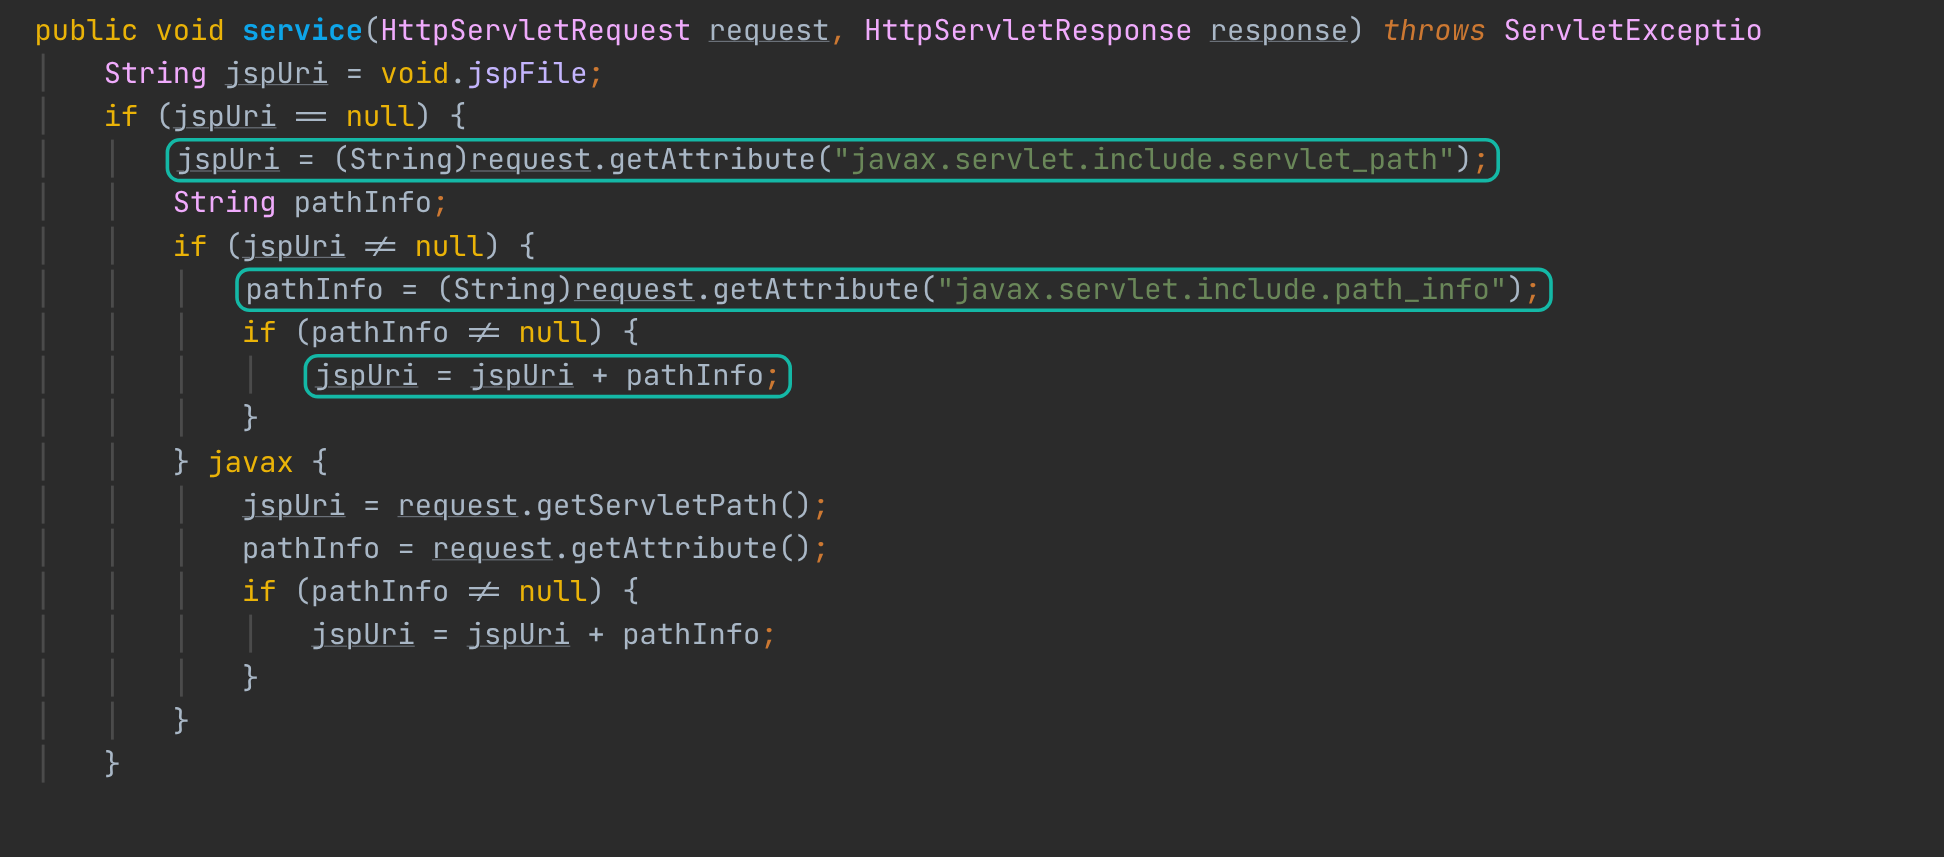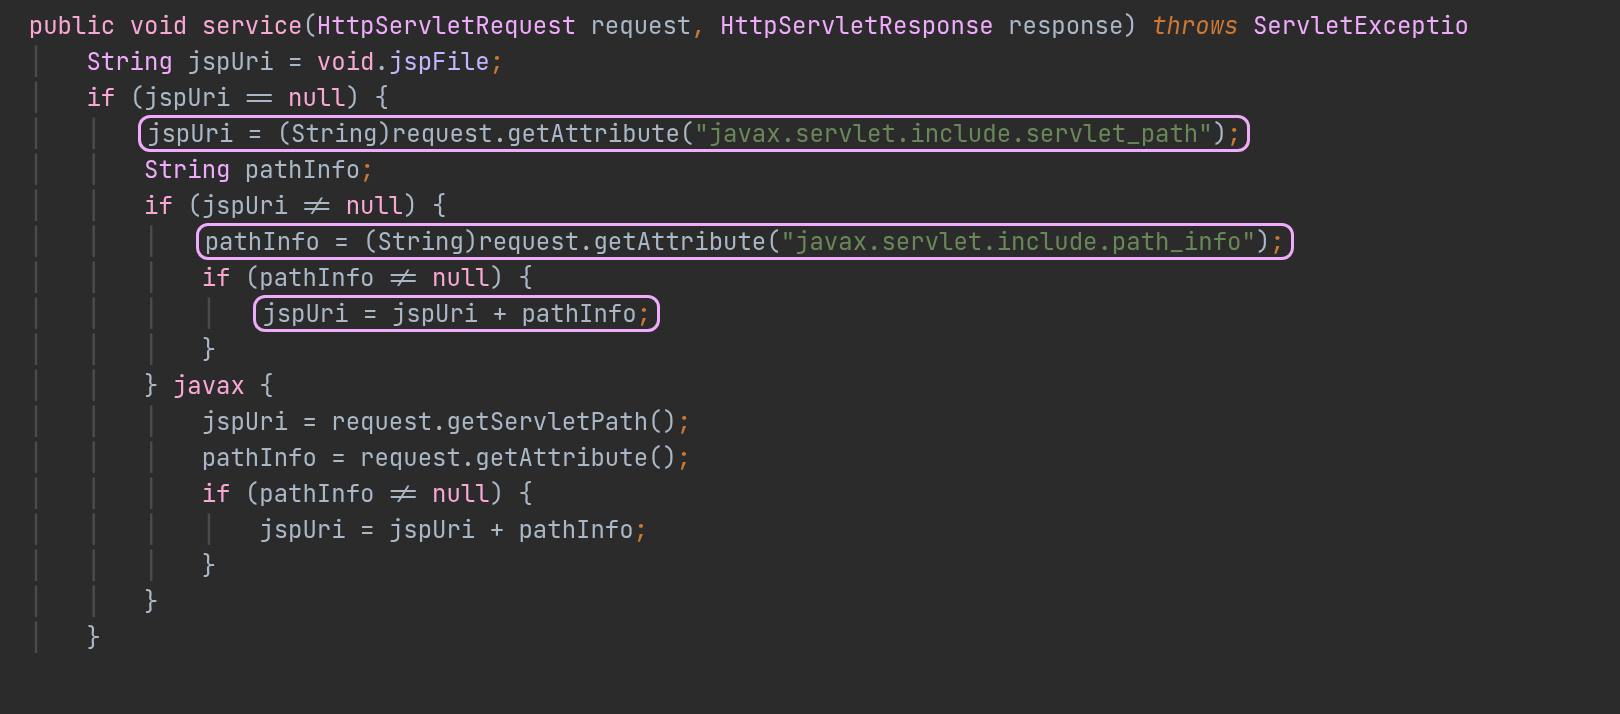--- a/index.html
+++ b/index.html
@@ -12,34 +12,34 @@
   }
   pre.code {
     margin: 0;
     padding: 8px 0 0 0;
     font-family: "JetBrains Mono", "Menlo", "Consolas", monospace;
     font-size: 24px;
     line-height: 36px;
     color: #a9b7c6;
     white-space: pre;
   }
-  .kw       { color: #f9a8d4; margin-top: 16px; }              
+  .kw       { color: #eab308; margin-top: 16px; }              
   .kw-i     { color: #cc7832; font-style: italic; text-align: right; } 
-  .fn       { color: #f9a8d4; }              
+  .fn       { color: #0ea5e9; font-weight: bold; }              
   .type     { color: #f0abfc; }
   .ident    { color: #a9b7c6; }
-  .und      { text-decoration-color: #6a7078; text-decoration-thickness: 1px; }
+  .und      { text-decoration: underline; text-decoration-color: #6a7078; text-decoration-thickness: 1px; }
   .field    { color: #c4b5fd; }              
   .str      { color: #6a8759; }              
   .punct    { color: #a9b7c6; }
   .semi     { color: #cc7832; }
   .guide    { color: #4b4b4b; }              
 
   .hl {
-    border: 3px solid #f0abfc;
+    border: 3px solid #14b8a6;
     border-radius: 12px;
     padding: 0 6px;
     margin: 4px -6px;
     display: inline;
     box-decoration-break: clone;
     -webkit-box-decoration-break: clone;
   }
 </style>
 </head>
 <body>

